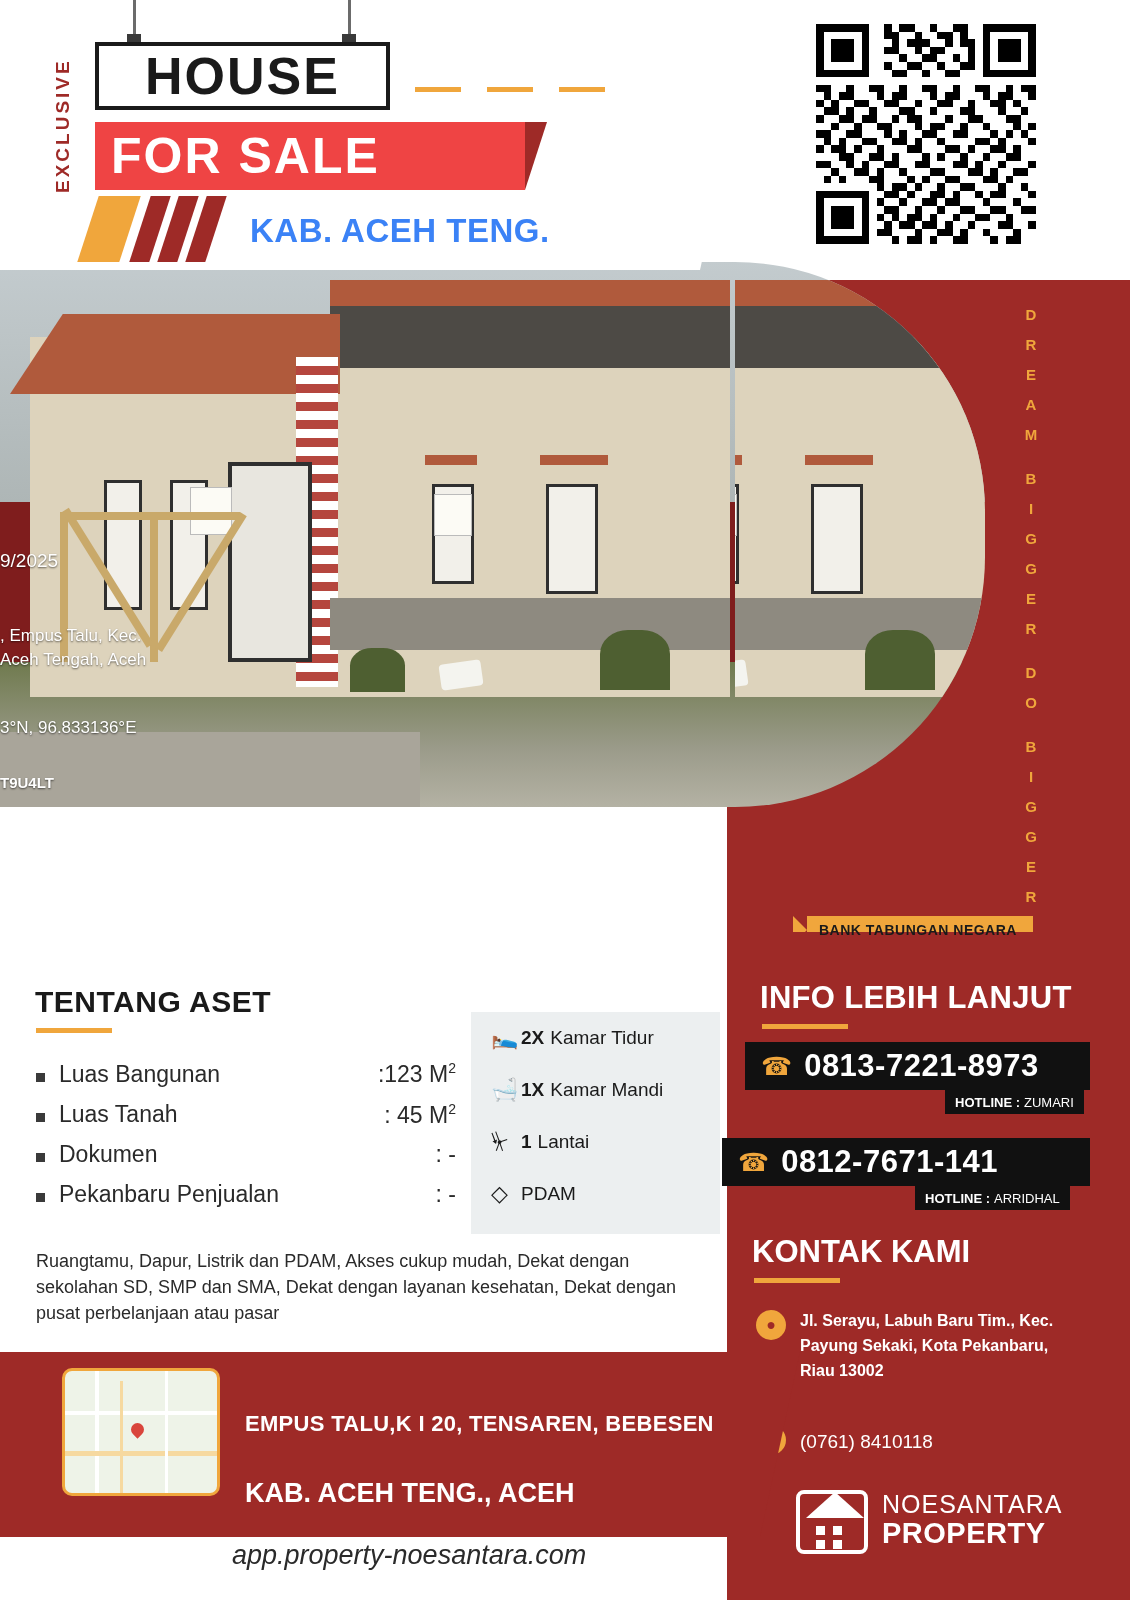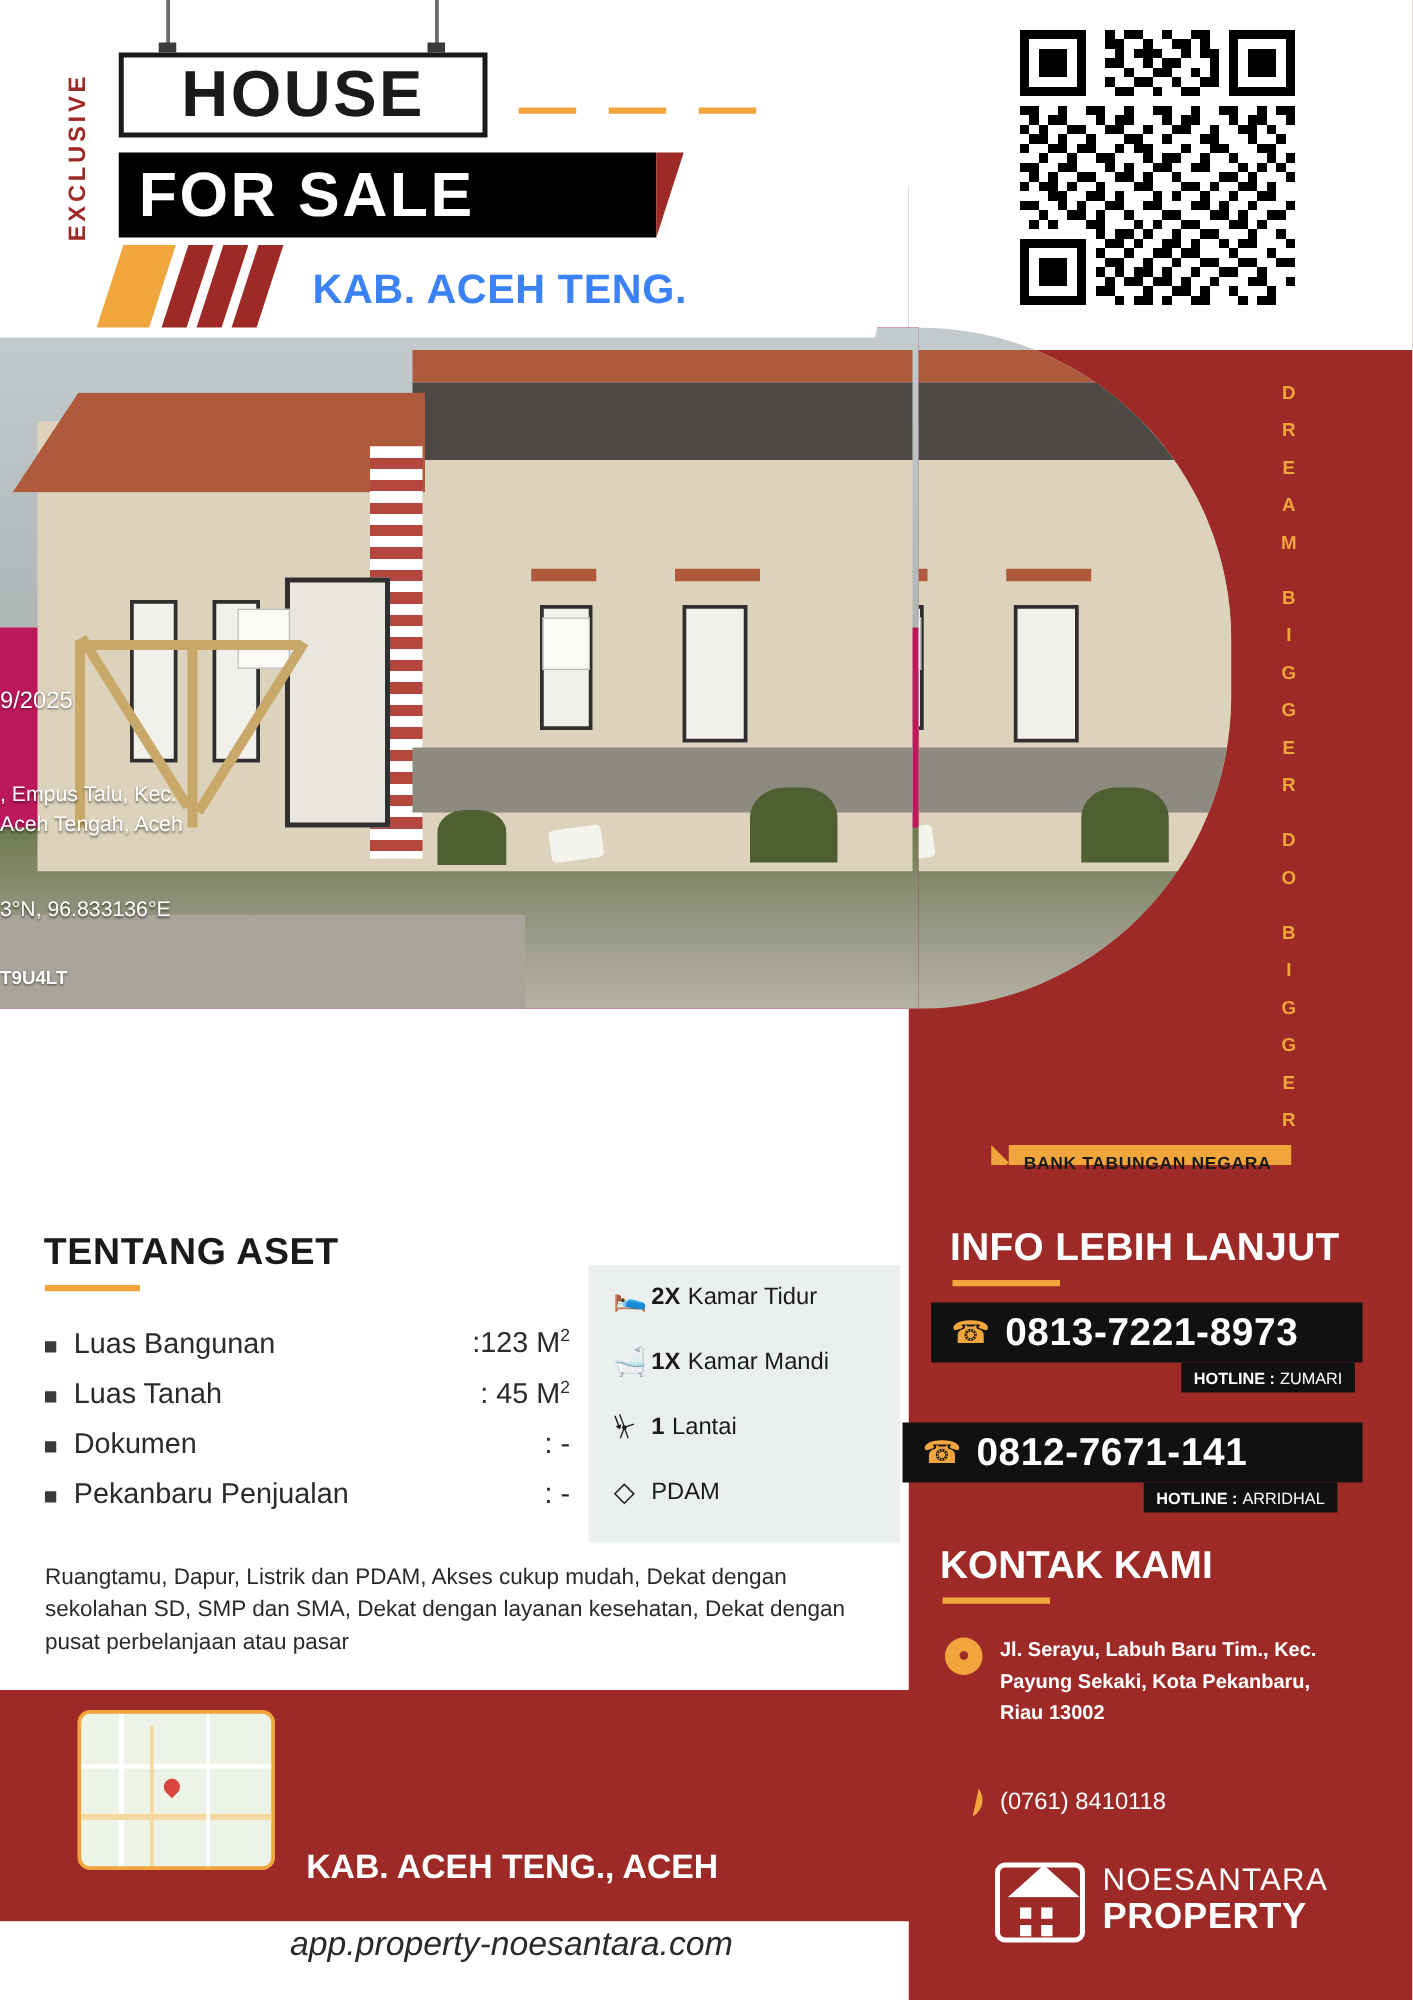--- a/index.html
+++ b/index.html
@@ -86,21 +86,21 @@
     border: 4px solid #1a1a1a;
     background: #ffffff;
   }
   .house-text {
     font-size: 52px; font-weight: bold; color: #1a1a1a;
     letter-spacing: 2px; line-height: 60px; text-align: center;
   }
   .forsale-band {
     position: absolute; left: 95px; top: 122px;
     width: 430px; height: 68px;
-    background: #000000;
+    background: #ef4444;
   }
   .forsale-band::after {
     content: "";
     position: absolute; right: -22px; top: 0;
     width: 0; height: 0;
     border-top: 68px solid #9e2a27;
     border-right: 22px solid transparent;
   }
   .forsale-text {
     font-size: 50px; font-weight: bold; color: #ffffff;
@@ -130,21 +130,21 @@
     position: absolute; left: 250px; top: 212px;
     font-size: 33px; font-weight: bold; color: #3b82f6;
     letter-spacing: 0.5px;
   }
 
   
   .photo-area {
     position: absolute; left: 0; top: 262px;
     width: 735px; height: 545px;
     overflow: hidden;
-    background: #be185d;
+    background: #7f1d1d;
   }
   .sky { position: absolute; left:0; top:0; width: 735px; height: 240px;
     background: linear-gradient(#c3cbce, #aeb6b6); }
   .ground { position: absolute; left: 0; top: 400px; width: 735px; height: 145px;
     background: linear-gradient(#6f7a4e, #9b9b8a 60%, #b4b2a4); }
   .road { position: absolute; left: 0; top: 470px; width: 420px; height: 75px;
     background: #a9a59a; }
   .house-main {
     position: absolute; left: 30px; top: 75px; width: 700px; height: 360px;
     background: #ddd3bc;
@@ -790,15 +790,16 @@
 <div class="map-thumb">
   <div class="map-road" style="left:0; top:40px; width:158px; height:4px;"></div>
   <div class="map-road" style="left:30px; top:0; width:4px; height:128px;"></div>
   <div class="map-road2" style="left:0; top:80px; width:158px; height:5px;"></div>
   <div class="map-road" style="left:100px; top:0; width:3px; height:128px;"></div>
   <div class="map-road2" style="left:55px; top:10px; width:3px; height:118px;"></div>
   <div class="map-pin"></div>
 </div>
 <div class="addr-line1">
   <br>
+  <span>EMPUS TALU,K I 20, TENSAREN, BEBESEN</span>
 </div>
 <div class="addr-line2">KAB. ACEH TENG., ACEH</div>
 <div class="website">app.property-noesantara.com</div>
 
 </body></html>

